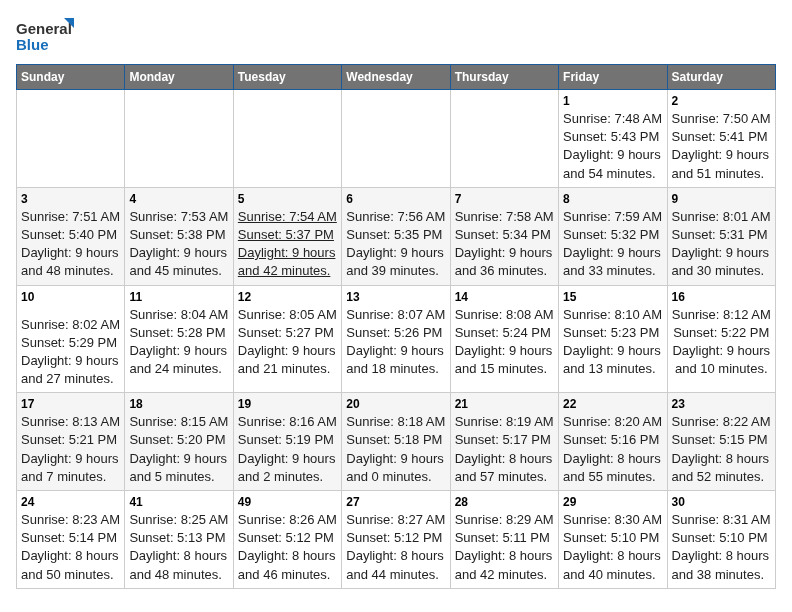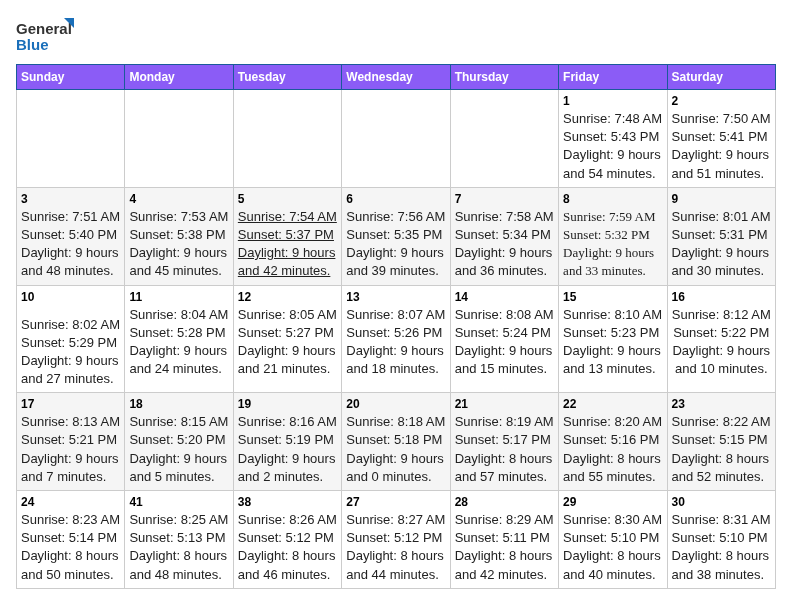--- a/index.html
+++ b/index.html
@@ -31,21 +31,21 @@
     .location {
       font-size: 14px;
       color: #555;
     }
     .calendar {
       width: 100%;
       border-collapse: collapse;
       font-size: 11px;
     }
     .calendar thead th {
-      background: #8b5cf6;
+      background: #737373;
       color: #fff;
       padding: 5px 4px;
       text-align: left;
       border: 1px solid #1a5a9a;
       font-size: 12px;
     }
     .calendar tbody td {
       border: 1px solid #ccc;
       vertical-align: top;
       padding: 4px;
@@ -153,21 +153,21 @@
         </td>
         <td>
           <span class="day-num">7</span>
           <div class="day-info" style="white-space: pre-line;">Sunrise: 7:58 AM
 Sunset: 5:34 PM
 Daylight: 9 hours
 and 36 minutes.</div>
         </td>
         <td>
           <span class="day-num">8</span>
-          <div class="day-info" style="white-space: pre-line; font-family: Liberation Serif, serif;">Sunrise: 7:59 AM
+          <div class="day-info" style="white-space: pre-line;">Sunrise: 7:59 AM
 Sunset: 5:32 PM
 Daylight: 9 hours
 and 33 minutes.</div>
         </td>
         <td>
           <span class="day-num">9</span>
           <div class="day-info" style="white-space: pre-line;">Sunrise: 8:01 AM
 Sunset: 5:31 PM
 Daylight: 9 hours
 and 30 minutes.</div>
@@ -284,21 +284,21 @@
 and 50 minutes.</div>
         </td>
         <td>
           <span class="day-num">41</span>
           <div class="day-info" style="white-space: pre-line;">Sunrise: 8:25 AM
 Sunset: 5:13 PM
 Daylight: 8 hours
 and 48 minutes.</div>
         </td>
         <td>
-          <span class="day-num">38</span>
+          <span class="day-num">49</span>
           <div class="day-info" style="white-space: pre-line;">Sunrise: 8:26 AM
 Sunset: 5:12 PM
 Daylight: 8 hours
 and 46 minutes.</div>
         </td>
         <td>
           <span class="day-num">27</span>
           <div class="day-info" style="white-space: pre-line;">Sunrise: 8:27 AM
 Sunset: 5:12 PM
 Daylight: 8 hours

